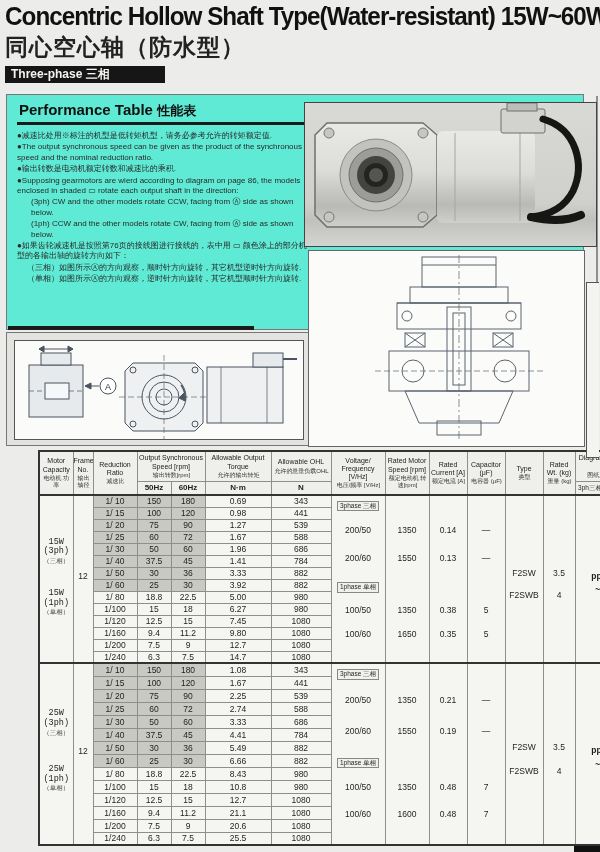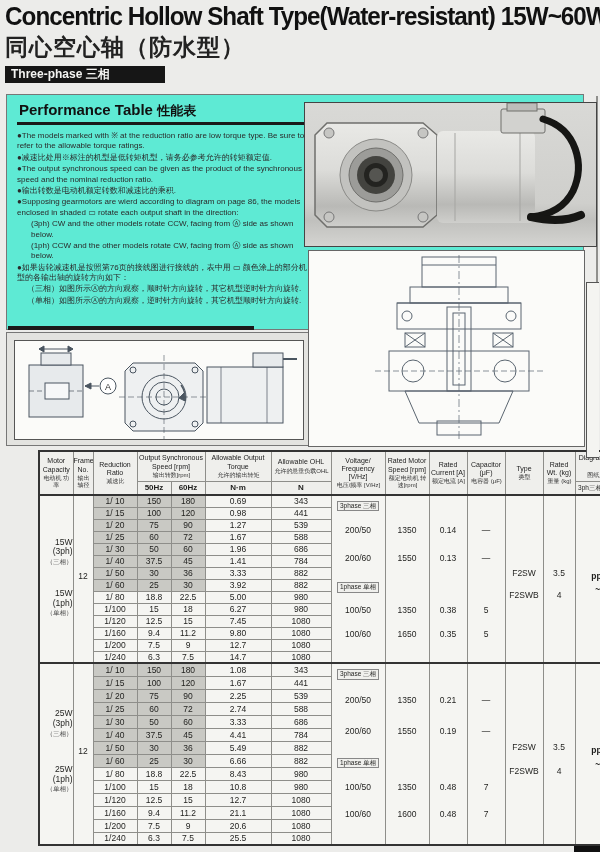--- a/index.html
+++ b/index.html
@@ -93,40 +93,39 @@
   tbody.blk25 tr{height:13px;}
   tbody.blk25 tr:first-child td{border-top:2px solid #333;}
   td.shaded{background:#c9c9c4;}
   td.ratio{text-align:left;padding-left:7px;}
   td.ann{position:relative;}
   .ann .it{position:absolute;left:0;right:0;text-align:center;font-size:8.5px;line-height:1.1;}
   .ann .boxed{
     display:inline-block;border:1px solid #888;background:#f0f0ed;
     font-size:6.5px;padding:0 2px;line-height:1.3;
   }
-  .cap-group{position:absolute;left:0;right:0;text-align:right;font-size:8.5px;line-height:1.15;}
+  .cap-group{position:absolute;left:0;right:0;text-align:center;font-size:8.5px;line-height:1.15;font-family:Liberation Mono, monospace;}
   .cap-group .cn{font-size:6.5px;color:#444;}
   .pages .it{line-height:1.2;font-weight:bold;}
   svg{display:block;}
 </style>
 </head>
 <body>
 
 <div class="title">Concentric Hollow Shaft Type(Water-resistant) 15W~60W</div>
 <div class="subtitle">同心空心轴（防水型）</div>
 <div class="phase-tag">Three-phase 三相</div>
 
 <div class="panel1">
   <div class="perf-heading">
     <span>Performance Table</span>
     <span class="cn">性能表</span>
   </div>
   <div class="perf-rule"></div>
   <div class="bullets">
-      <div class="bullet-item">●The models marked with ※ at the reduction ratio are low torque type. Be sure to refer to the allowable torque ratings.</div>
       <div class="bullet-item">●减速比处用※标注的机型是低转矩机型，请务必参考允许的转矩额定值.</div>
       <div class="bullet-item">●The output synchronous speed can be given as the product of the synchronous speed and the nominal reduction ratio.</div>
       <div class="bullet-item">●输出转数是电动机额定转数和减速比的乘积.</div>
       <div class="bullet-item">●Supposing gearmotors are wierd according to diagram on page 86, the models enclosed in shaded ▭ rotate each output shaft in the direction:</div>
       <div class="bullet-item indent">(3ph) CW and the other models rotate CCW, facing from Ⓐ side as shown below.</div>
       <div class="bullet-item indent">(1ph) CCW and the other models rotate CW, facing from Ⓐ side as shown below.</div>
       <div class="bullet-item">●如果齿轮减速机是按照第76页的接线图进行接线的，表中用 ▭ 颜色涂上的部分机型的各输出轴的旋转方向如下：</div>
       <div class="bullet-item indent2">（三相）如图所示Ⓐ的方向观察，顺时针方向旋转，其它机型逆时针方向旋转.</div>
       <div class="bullet-item indent2">（单相）如图所示Ⓐ的方向观察，逆时针方向旋转，其它机型顺时针方向旋转.</div>
     </div>

